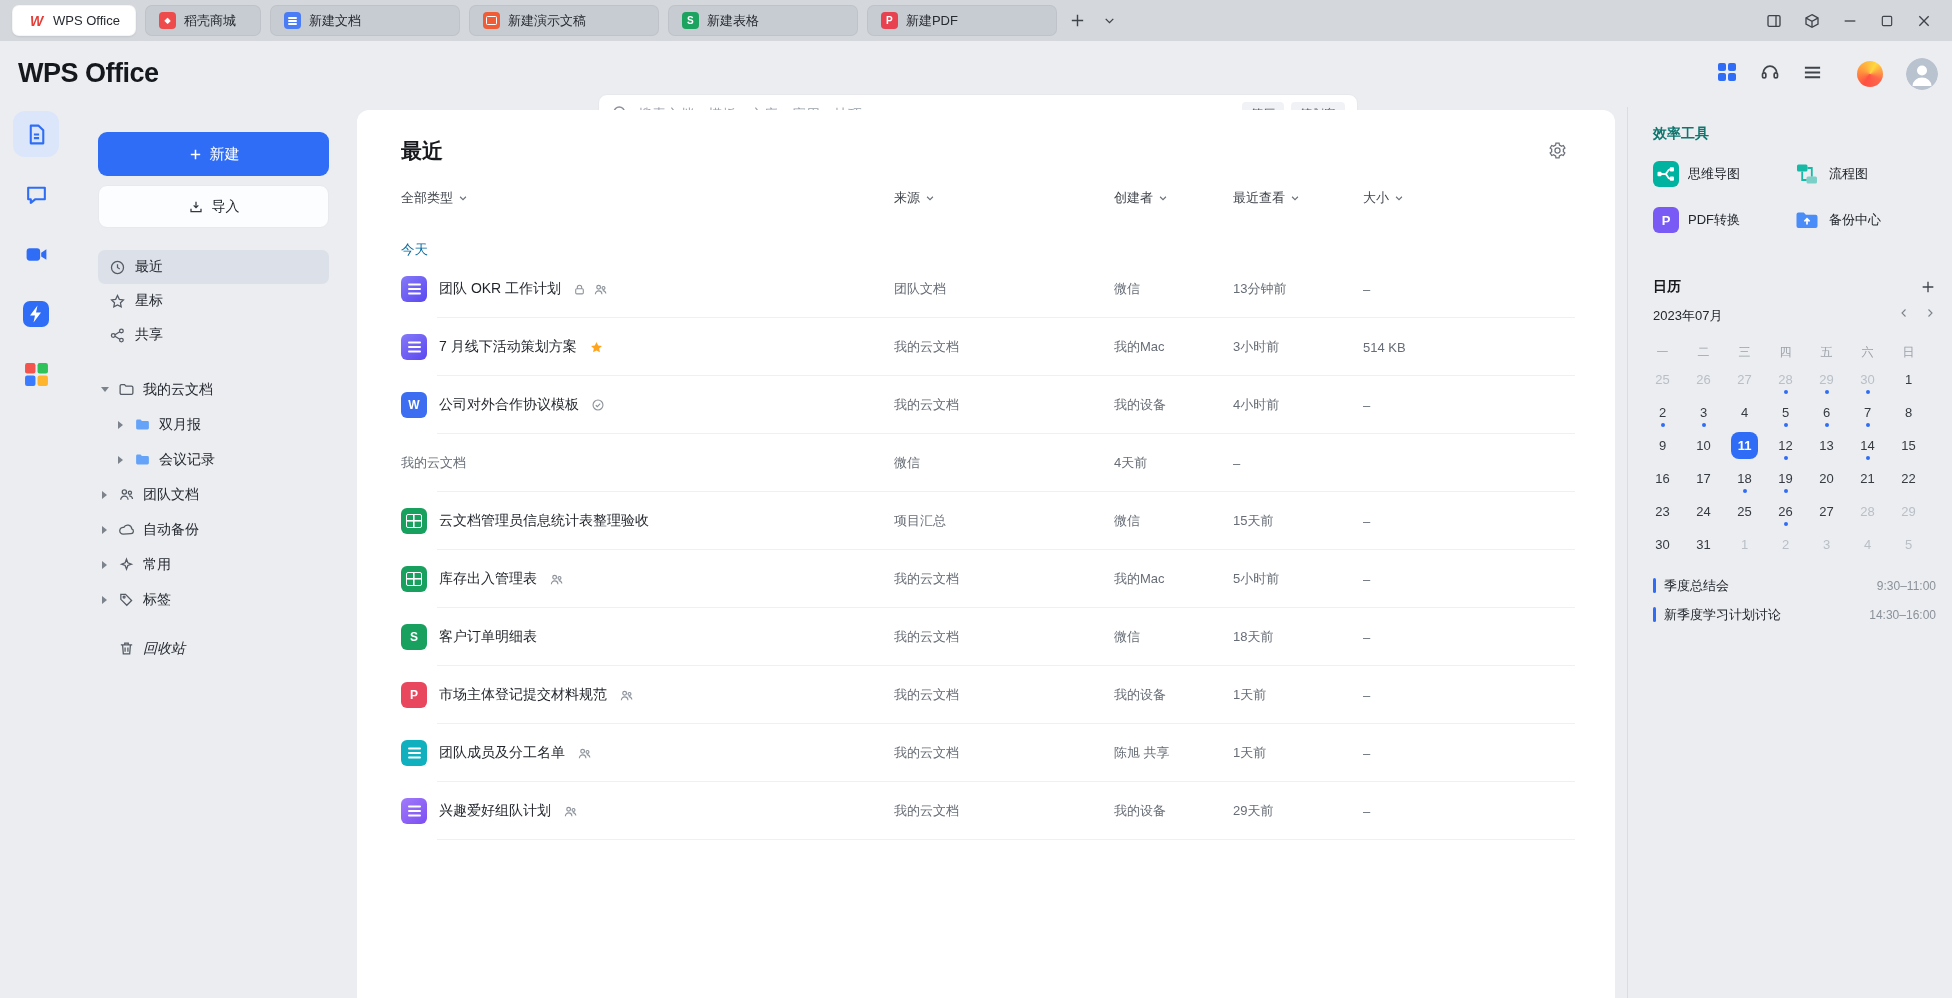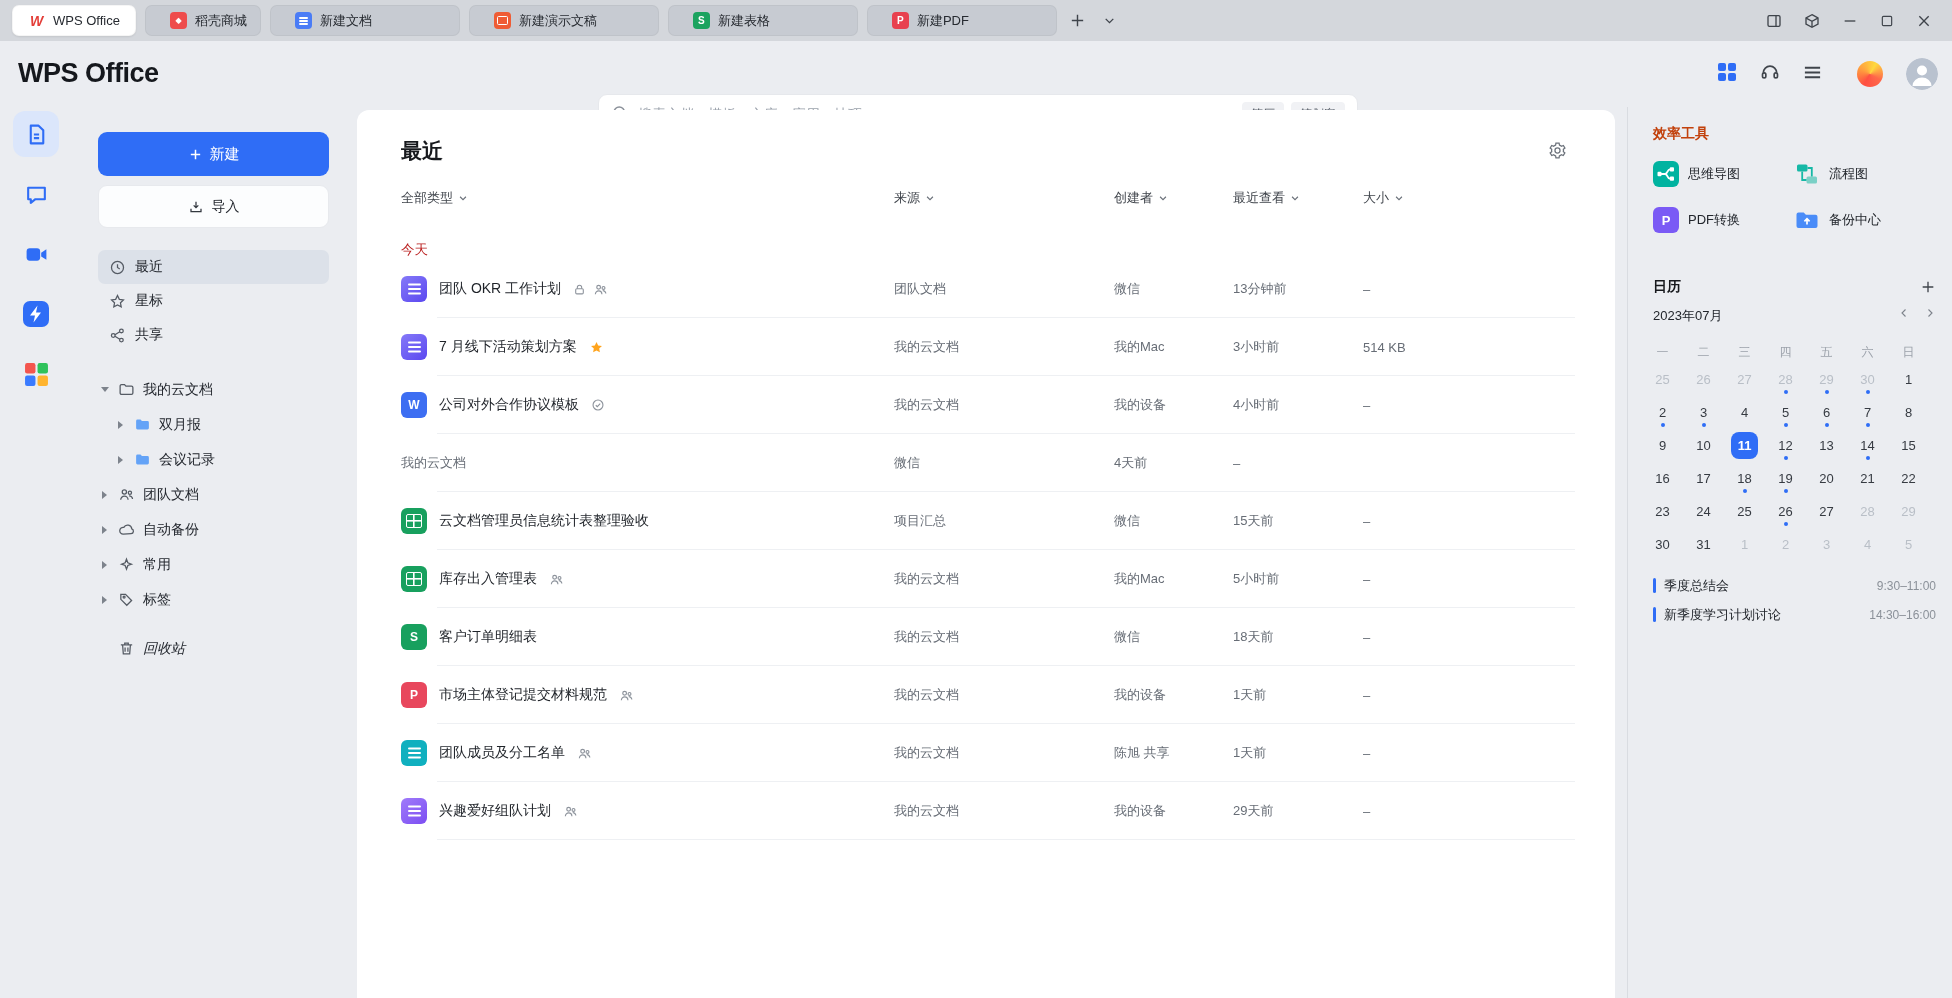--- a/index.html
+++ b/index.html
@@ -3,21 +3,21 @@
 <meta charset="utf-8">
 <style>
   * { margin:0; padding:0; box-sizing:border-box; }
   html,body { width:1952px; height:998px; overflow:hidden; }
   body { font-family:"Liberation Sans", sans-serif; color:#1f2329; background:#ebedf1; }
   .app { position:relative; width:1952px; height:998px; background:#ebedf1; overflow:hidden; }
 
   
   .tabbar { position:absolute; top:0; left:0; right:0; height:41px; background:#d4d7dc; display:flex; align-items:center; padding:0 12px; }
   .tabs { display:flex; align-items:center; gap:9px; }
-  .tab { height:31px; width:190px; border-radius:7px; background:#c7cbd2; border:1px solid rgba(0,0,0,.04); display:flex; align-items:center; gap:8px; padding:0 24px; font-size:13px; color:#262a30; white-space:nowrap; overflow:hidden; cursor:default; }
+  .tab { height:31px; width:190px; border-radius:7px; background:#c7cbd2; border:1px solid rgba(0,0,0,.04); display:flex; align-items:center; gap:8px; padding:0 13px; font-size:13px; color:#262a30; white-space:nowrap; overflow:hidden; cursor:default; }
   .tab.active { background:#ffffff; box-shadow:0 1px 2px rgba(0,0,0,.08); }
   .tab-wps { width:auto; padding:0 15px; }
   .tab-docer { width:116px; }
   .ticon { width:17px; height:17px; border-radius:4px; flex:none; display:flex; align-items:center; justify-content:center; position:relative; }
   .ti-wps::after { content:"W"; color:#e33e38; font-weight:800; font-style:italic; font-size:14px; }
   .ti-docer { background:#ee4c4c; } .ti-docer::after { content:"◆"; color:#fff; font-size:8px; }
   .ti-writer { background:#4a7cf6; } .ti-writer::after { content:""; width:9px; height:2px; background:#fff; border-radius:1px; box-shadow:0 -3px 0 #fff, 0 3px 0 #fff; }
   .ti-slides { background:#ef5c35; } .ti-slides::after { content:""; width:9px; height:7px; border:1.6px solid #fff; border-radius:1.5px; }
   .ti-sheet { background:#1ba35f; } .ti-sheet::after { content:"S"; color:#fff; font-size:10px; font-weight:bold; }
   .ti-pdf { background:#e8414f; } .ti-pdf::after { content:"P"; color:#fff; font-size:10px; font-weight:bold; }
@@ -60,21 +60,21 @@
   .trash-wrap { margin-top:14px;font-style:italic; }
 
   
   .main { position:absolute; left:357px; top:110px; width:1258px; bottom:0; background:#fff; border-radius:12px 12px 0 0; }
   .m-title { position:absolute; left:44px; top:27px; font-size:21px; font-weight:bold; color:#17191d; }
   .m-gear { position:absolute; right:48px; top:31px; }
   .mgrid { display:grid; grid-template-columns:493px 220px 119px 130px 1fr; padding:0 44px; align-items:center; }
   .filters { position:absolute; top:74px; left:0; right:0; height:28px; }
   .filter { display:flex; align-items:center; gap:5px; font-size:13px; color:#40454c; }
   .chev { display:flex; }
-  .m-group { position:absolute; left:44px; top:131px; font-size:13.5px; color:#b91c1c; }
+  .m-group { position:absolute; left:44px; top:131px; font-size:13.5px; color:#0369a1; }
   .file-rows { position:absolute; top:150px; left:0; right:0; }
   .frow { height:58px; position:relative; }
   .frow::after { content:""; position:absolute; left:80px; right:40px; bottom:0; height:1px; background:#eef0f3; }
   .name-cell { display:flex; align-items:center; gap:12px; min-width:0; padding-right:20px; }
   .fname { font-size:14px; color:#1f2329; white-space:nowrap; overflow:hidden; text-overflow:ellipsis; }
   .fbadges { display:flex; align-items:center; gap:7px; flex:none; }
   .badge { display:flex; align-items:center; }
   .fmeta { font-size:13px; color:#676d76; white-space:nowrap; }
   .fi { width:26px; height:26px; border-radius:6px; flex:none; display:flex; align-items:center; justify-content:center; color:#fff; font-weight:bold; font-size:13px; position:relative; }
   .fi-otl  { background:linear-gradient(140deg,#8579f8,#5b48f0); }
@@ -84,21 +84,21 @@
   .fi-et   { background:#18a05e; } .fi-et::after { content:"S"; font-size:12px; }
   .fi-pdf  { background:#e8475d; } .fi-pdf::after { content:"P"; font-size:12px; }
   .fi-form { background:#10b0bf; }
   .fi-ksheet { background:#18a05e; }
   .fi-ksheet::after { content:""; width:14px; height:12px; border:1.6px solid #fff; border-radius:2px;
       background-image:linear-gradient(#fff,#fff),linear-gradient(#fff,#fff);
       background-size:1.6px 100%,100% 1.6px; background-position:center top,left 45%; background-repeat:no-repeat; }
 
   
   .rpanel { position:absolute; left:1627px; right:0; top:107px; bottom:0; border-left:1px solid #d9dce1; padding:18px 16px 0 25px; }
-  .tools-title { font-size:14px; font-weight:bold; color:#c2410c; }
+  .tools-title { font-size:14px; font-weight:bold; color:#0f766e; }
   .tools-grid { display:grid; grid-template-columns:141px 141px; row-gap:16px; margin-top:16px; }
   .tool { display:flex; align-items:center; gap:9px; height:30px; }
   .tool-icon { display:flex; flex:none; }
   .tool-label { font-size:13px; color:#22262c; }
   .cal-head { margin-top:40px; height:24px; display:flex; align-items:center; }
   .cal-title { font-size:14px; font-weight:bold; color:#17191d; }
   .cal-plus { margin-left:auto; display:flex; }
   .cal-month-row { margin-top:8px; height:22px; display:flex; align-items:flex-start; }
   .cal-month { font-size:13px; color:#22262c; }
   .cal-nav { margin-left:auto; display:flex; gap:14px; }

